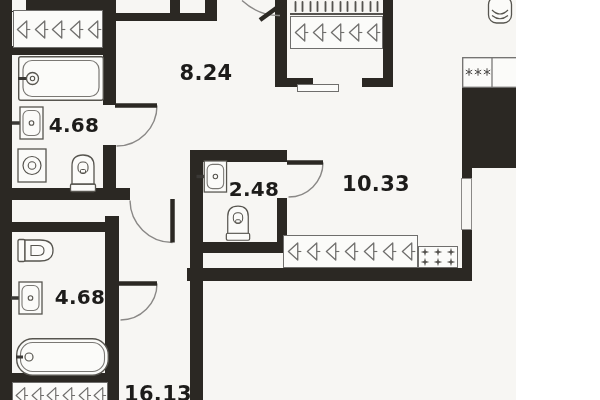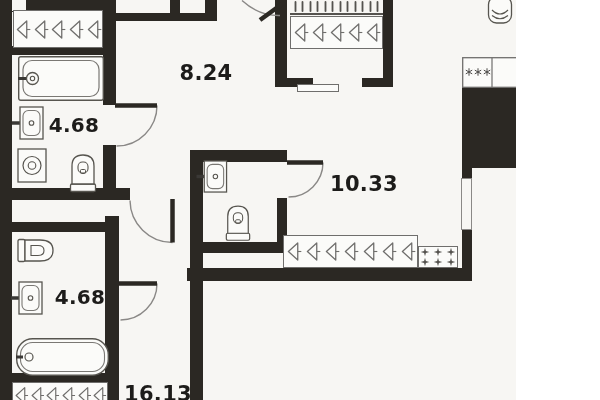--- a/index.html
+++ b/index.html
@@ -343,17 +343,18 @@
   </svg>
   <svg class="abs" style="left:16px;top:338px;" width="93" height="38" viewBox="0 0 93 38">
     <rect x="0.7" y="0.7" width="91.6" height="36.6" rx="16" fill="#fbfbf9" stroke="#57554f" stroke-width="1.4"></rect>
     <rect x="4.5" y="4.5" width="84" height="29" rx="12" fill="none" stroke="#7a7874" stroke-width="1.1"></rect>
     <line x1="0" y1="19" x2="7" y2="19" stroke="#3a3835" stroke-width="3"></line>
     <circle cx="13" cy="19" r="4" fill="none" stroke="#57554f" stroke-width="1.2"></circle>
   </svg>
 
   <div class="label big" style="left:206px;top:73px;">8.24</div>
   <div class="label" style="left:74px;top:125px;">4.68</div>
-  <div class="label big" style="left:364px;top:184px;text-align:right;">10.33</div>
+  <div class="label" style="left:254px;top:189px;">2.48</div>
+  <div class="label big" style="left:376px;top:184px;text-align:right;">10.33</div>
   <div class="label" style="left:80px;top:297px;">4.68</div>
   <div class="label big" style="left:158px;top:394px;">16.13</div>
 
 </div>
 
 </body></html>

